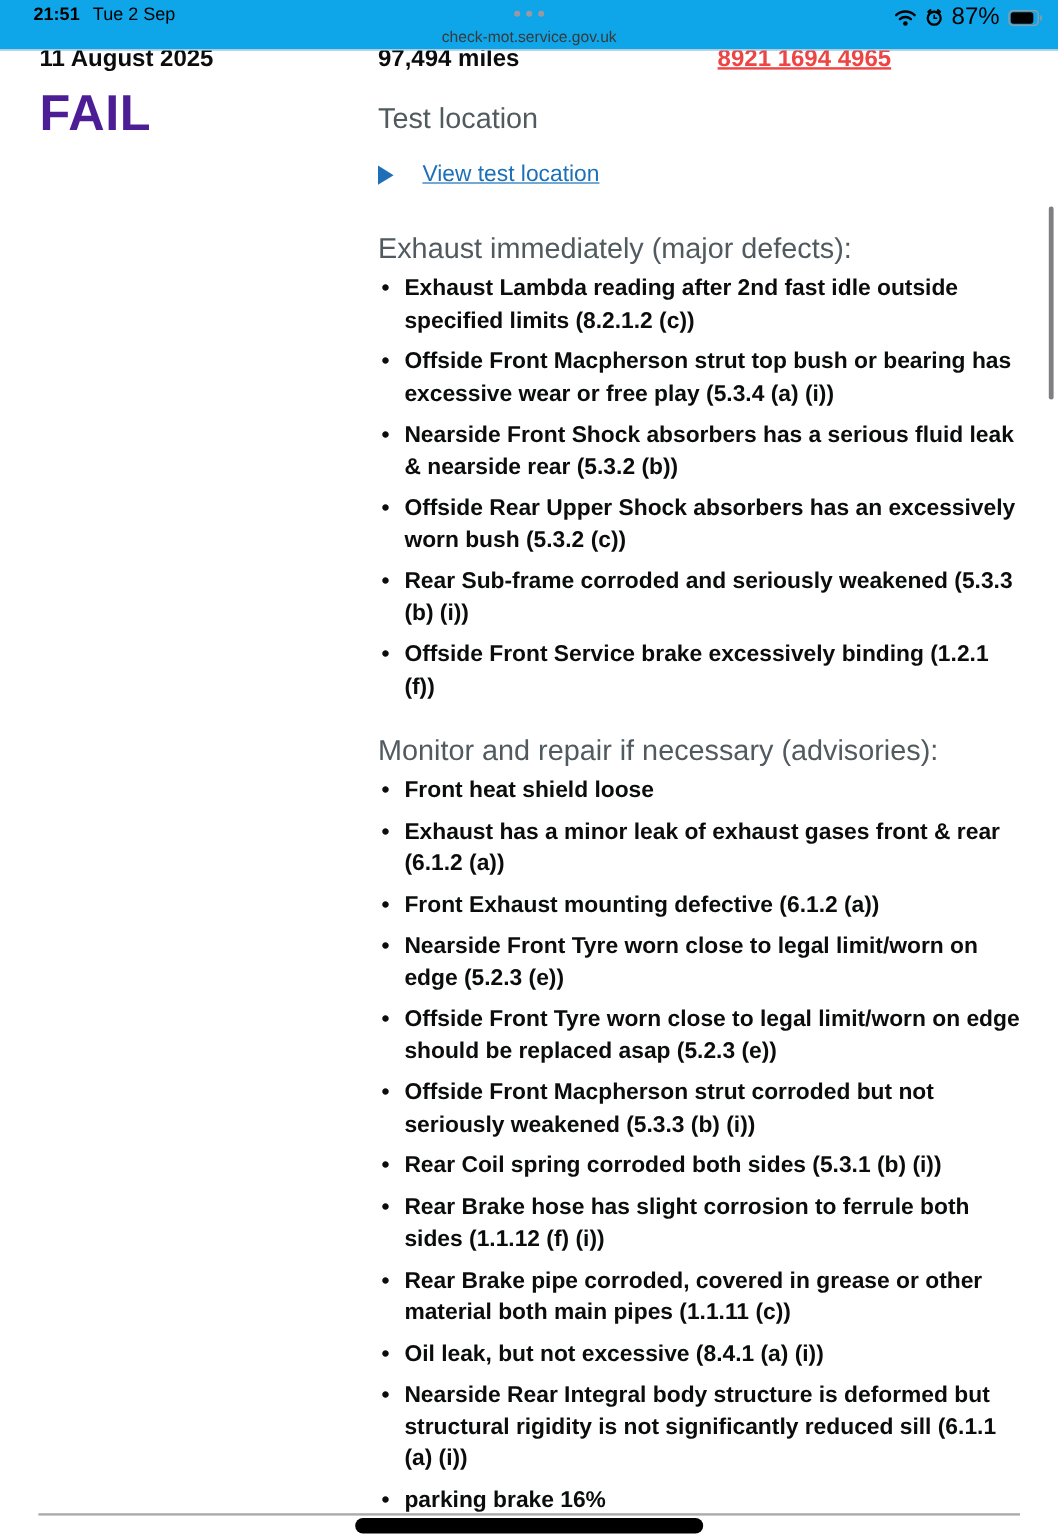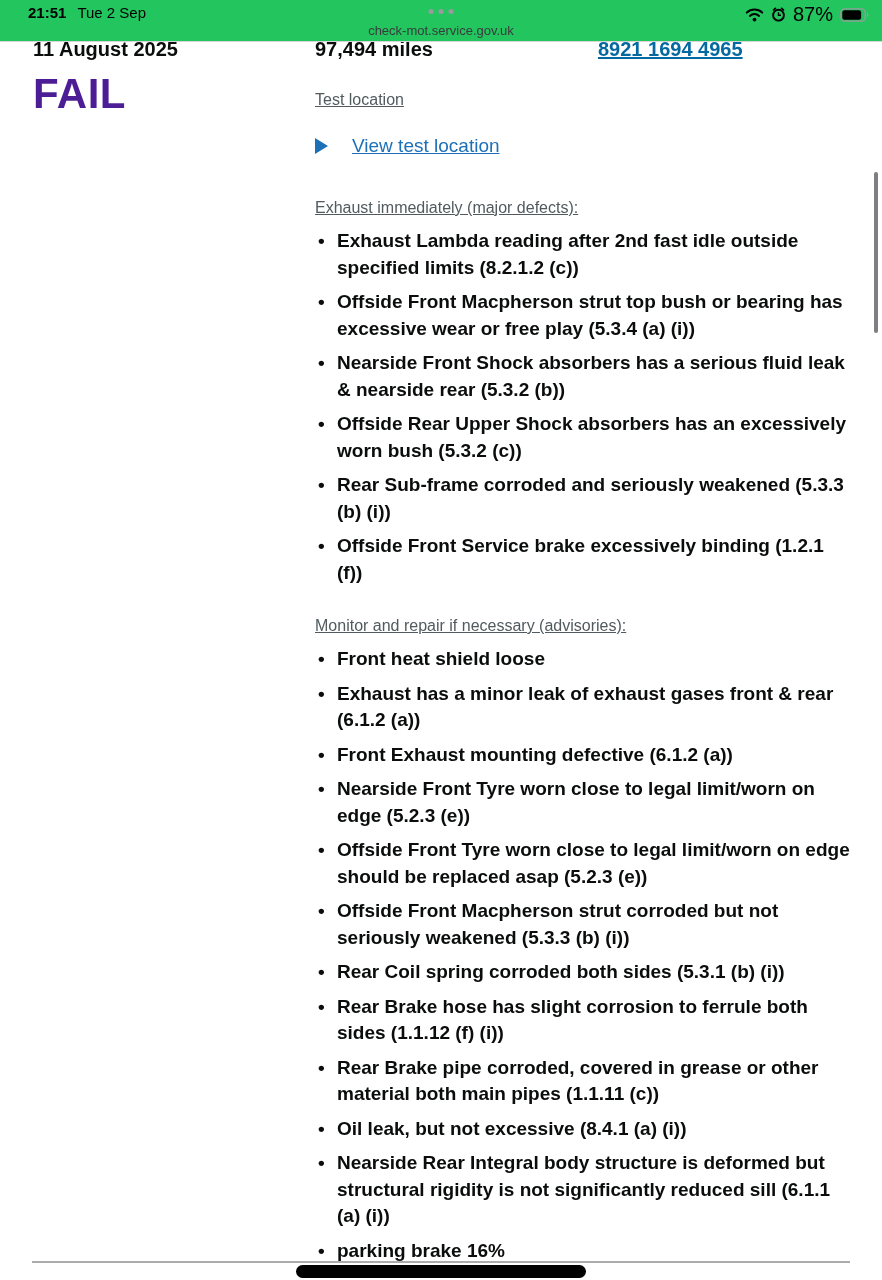--- a/index.html
+++ b/index.html
@@ -4,21 +4,21 @@
 <style>
   html,body{margin:0;padding:0;}
   body{
     width:882px;height:1280px;position:relative;overflow:hidden;
     background:#ffffff;font-family:"Liberation Sans",sans-serif;
     -webkit-font-smoothing:antialiased;
   }
   
   .topbar{
     position:absolute;top:0;left:0;right:0;height:41px;
-    background:#22c55e;border-bottom:1px solid #d6d6d8;z-index:20;
+    background:#0ea5e9;border-bottom:1px solid #d6d6d8;z-index:20;
   }
   .status-left{
     position:absolute;top:4px;left:28px;font-size:15px;color:#000;
     display:flex;gap:11px;align-items:center;
   }
   .status-time{font-weight:600;}
   .tab-dots{
     position:absolute;top:9px;left:50%;transform:translateX(-50%);
     display:flex;gap:5px;
   }
@@ -39,24 +39,24 @@
   .col-left{grid-column:1;}
   .col-main{grid-column:2;width:535px;}
   .test-date{font-size:20px;font-weight:700;color:#0b0c0c;line-height:26px;}
   .fail-text{
     margin-top:10px;font-size:42px;font-weight:700;color:#4c1d95;
     line-height:44px;letter-spacing:.5px;
   }
   .row-top{display:flex;}
   .mileage{font-size:20px;font-weight:700;color:#0b0c0c;line-height:26px;width:283px;flex:0 0 283px;}
   .test-number{
-    font-size:20px;font-weight:700;color:#0369a1;line-height:26px;
+    font-size:20px;font-weight:700;color:#ef4444;line-height:26px;
     text-decoration:underline;cursor:pointer;
   }
-  .section-label{font-size:16px;color:#505a5f;line-height:25px;text-decoration:underline;}
+  .section-label{font-size:24px;color:#505a5f;line-height:25px;}
   .loc-label{margin-top:25px;}
   .arrow-link{display:flex;align-items:center;gap:24px;cursor:pointer;}
   .view-loc{margin-top:21px;}
   .tri{
     width:0;height:0;border-left:13px solid #1d70b8;
     border-top:8px solid transparent;border-bottom:8px solid transparent;flex:0 0 auto;
   }
   .blue-link{
     font-size:19px;color:#1d70b8;text-decoration:underline;line-height:25px;
   }

